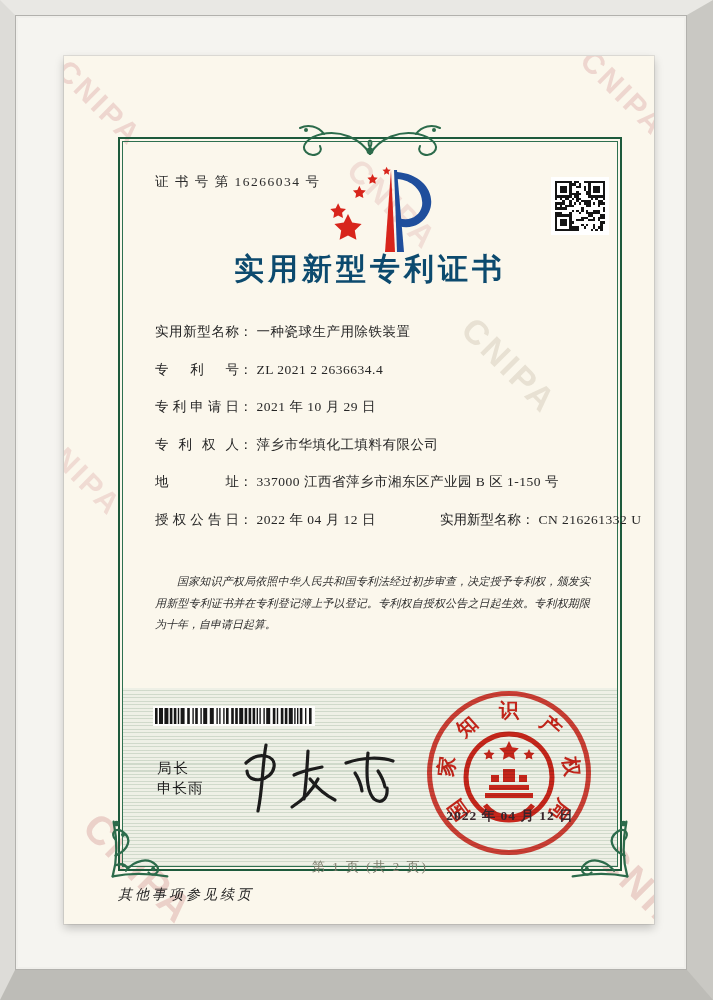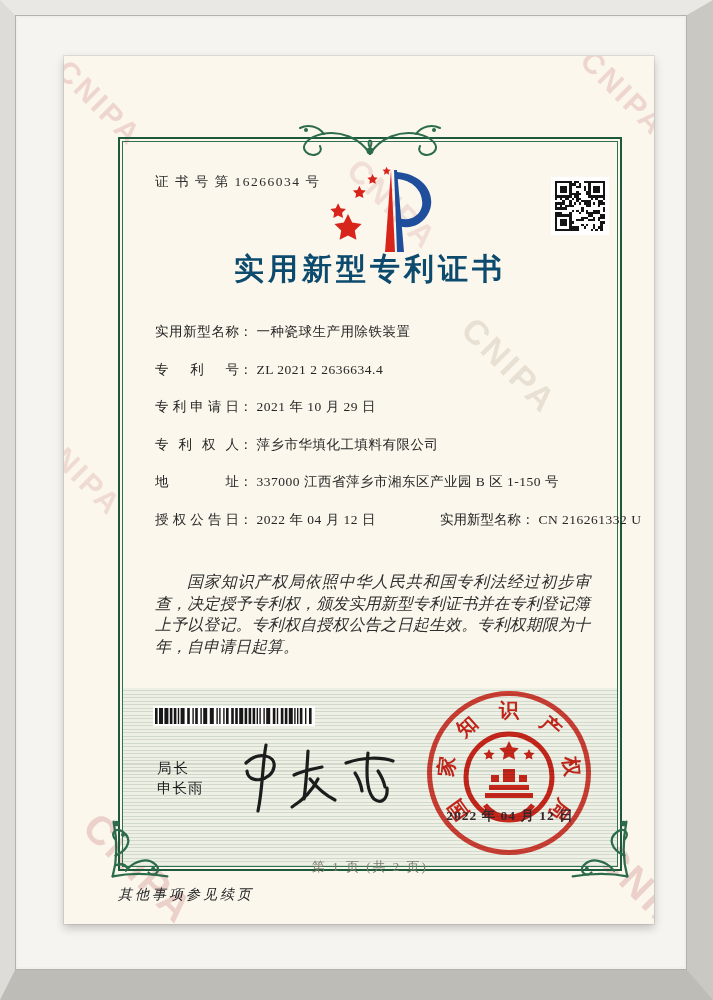--- a/index.html
+++ b/index.html
@@ -59,21 +59,21 @@
   
   .fields { position:absolute; left:35px; right:30px; top:184px; z-index:2; }
   .frow { height:37.5px; font-size:13.5px; color:#262626; white-space:nowrap; }
   .flabel { display:inline-block; width:84px; text-align:justify; text-align-last:justify; }
   .fcolon { display:inline-block; margin-right:4px; }
   .fvalue { letter-spacing:.5px; }
   .grant-pair2 { margin-left:64px; }
 
   
   .paras { position:absolute; left:35px; right:30px; top:432px; z-index:2;
-           font-size:16px; line-height:21.5px; color:#2e2e2e; text-align:justify;
+           font-size:11px; line-height:21.5px; color:#2e2e2e; text-align:justify;
            font-style:italic; }
   .paras p { text-indent:2em; }
 
   
   .barcode { position:absolute; left:33px; top:567px; width:162px; height:20px;
              background:#fdfdfb; padding:2px; z-index:2; }
   .director-block { position:absolute; left:37px; top:620px; z-index:2; font-size:14.5px;
              color:#1d1d1d; letter-spacing:2px; }
   .director-block .row2 { margin-top:1px; letter-spacing:1px; }
   .signature { position:absolute; left:112px; top:600px; z-index:2; }

